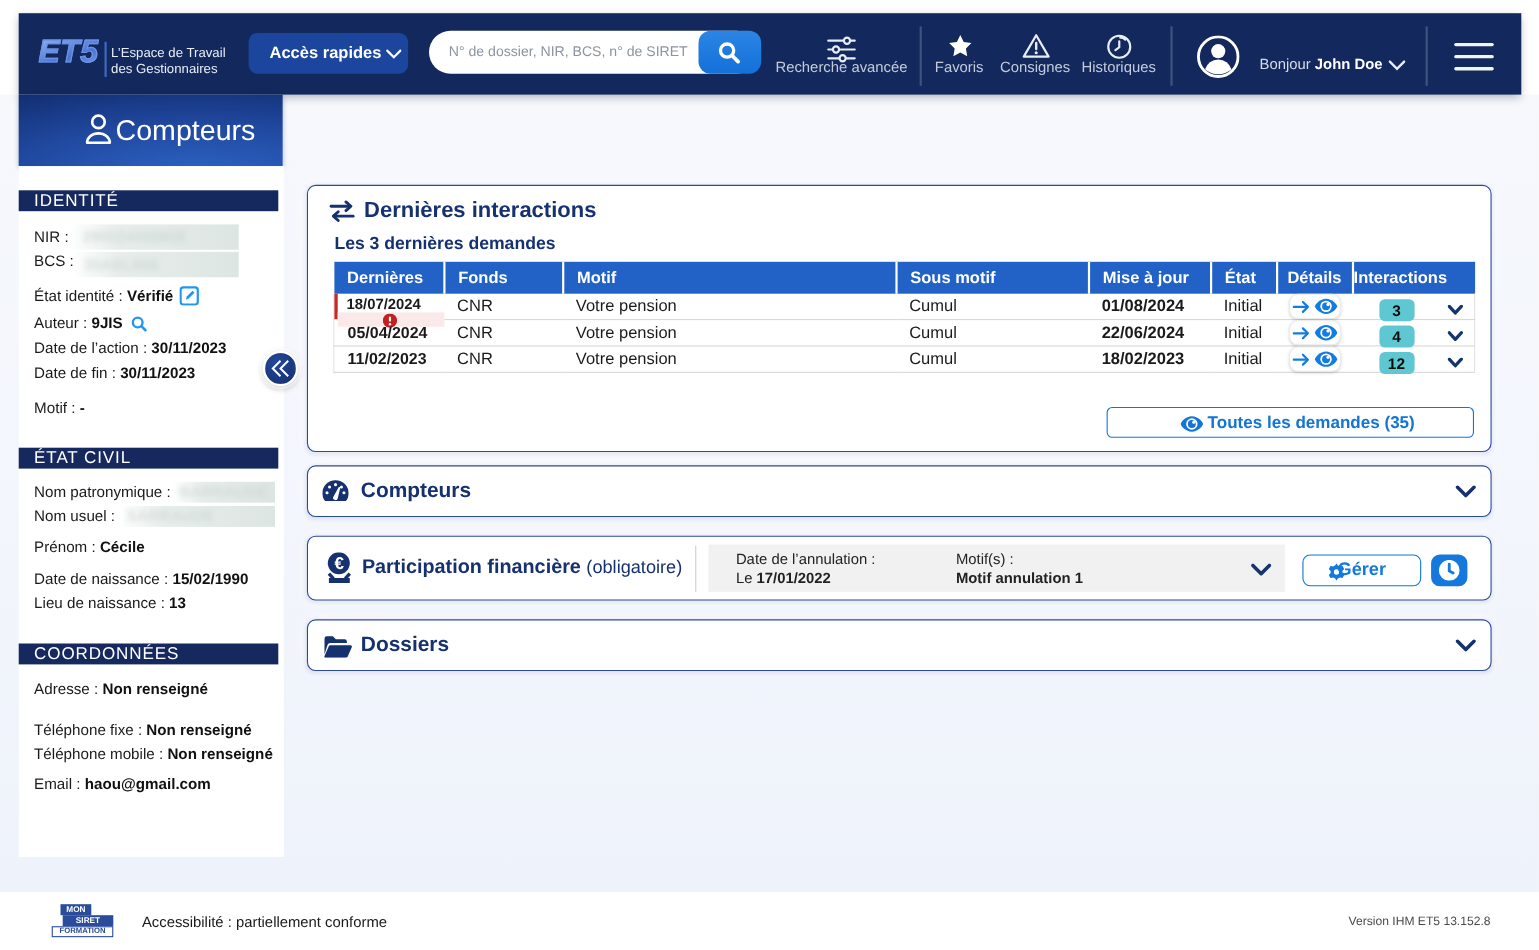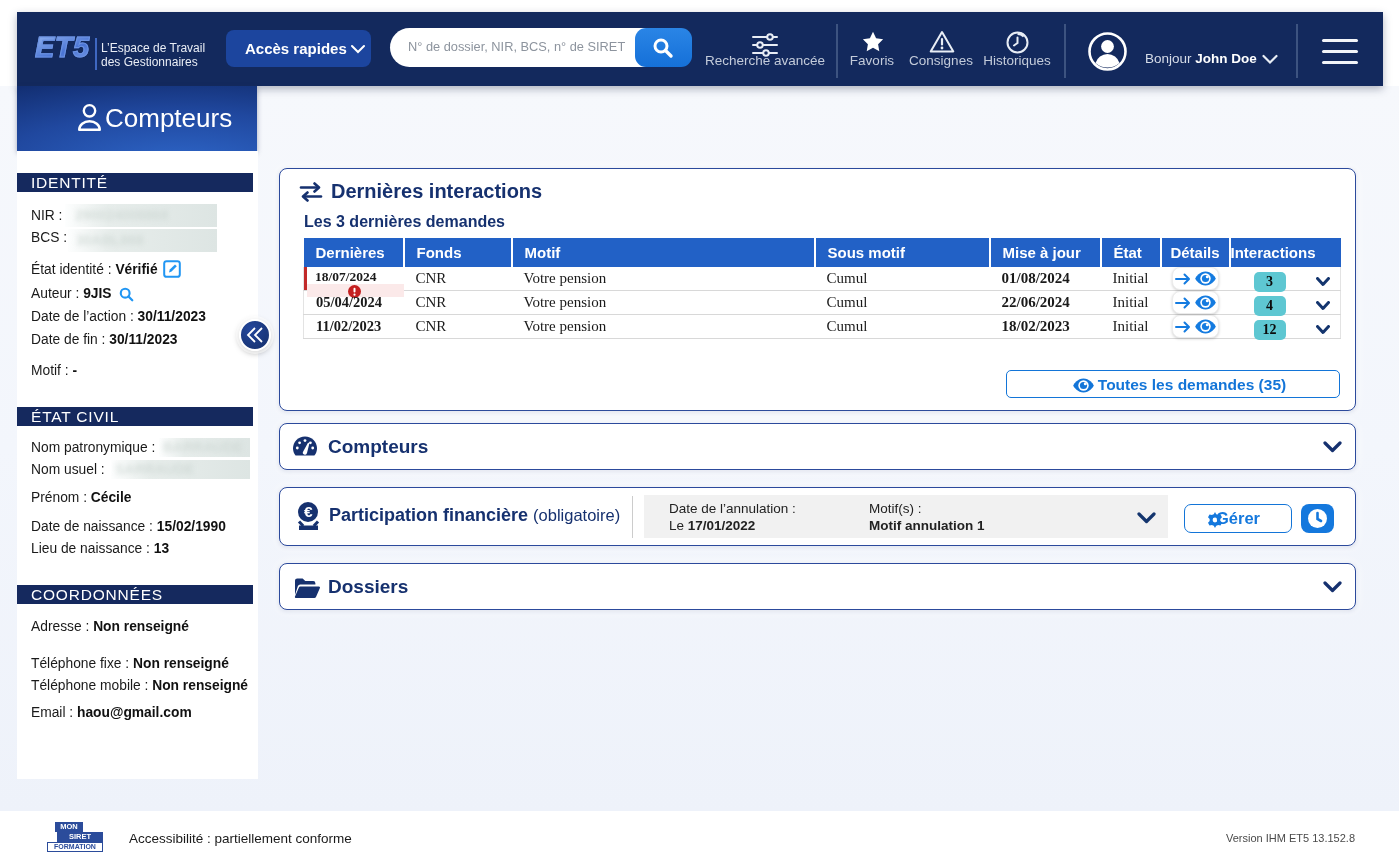--- a/index.html
+++ b/index.html
@@ -71,21 +71,21 @@
   .card { position:absolute; left:279px; width:1077px; background:#fff; border:1.5px solid #2c4a9c;
     border-radius:8px; box-shadow:0 0 12px rgba(255,255,255,0.95), 0 1px 4px rgba(30,50,120,.22); }
   .cardtitle { position:absolute; color:#16316f; font-weight:bold; font-size:19px; white-space:nowrap; }
 
   
   .tbl { position:absolute; left:23px; top:69px; width:1037px; border-collapse:collapse; table-layout:fixed; }
   .tbl th { background:#2261c6; color:#fff; font-size:15px; font-weight:bold; text-align:left;
     height:29px; padding:0 0 0 12px; border-right:2px solid #fff; }
   .tbl th:last-child { border-right:none; }
   .tbl td { height:14px; font-size:15px; color:#1a1a1a; padding:0 0 0 12px; border-bottom:1px solid #d8d8d8;
-    position:relative;font-family:Liberation Serif, serif; }
+    position:relative; }
   .tbl td:first-child { border-left:1px solid #e3e3e3; }
   .tbl td:last-child { border-right:1px solid #e3e3e3; }
   .badge { display:inline-block; width:32px; height:20px; border-radius:5px; background:#5ec7d2;
     color:#0b0b0b; font-size:14px; font-weight:bold; text-align:center; line-height:20px; }
   .pill { display:inline-flex; align-items:center; justify-content:center; gap:4px; width:47px; height:23px;
     border-radius:8px; background:#fff; border:1px solid #ececec; box-shadow:0 1px 3px rgba(0,0,0,.18); }
 
   .bluebtn { position:absolute; background:#0d7de2; border-radius:5px; color:#fff; font-weight:bold;
     font-size:14px; text-align:center; }
   .linebtn { position:absolute; background:#fff; border:1.5px solid #1375d8; border-radius:5px;

